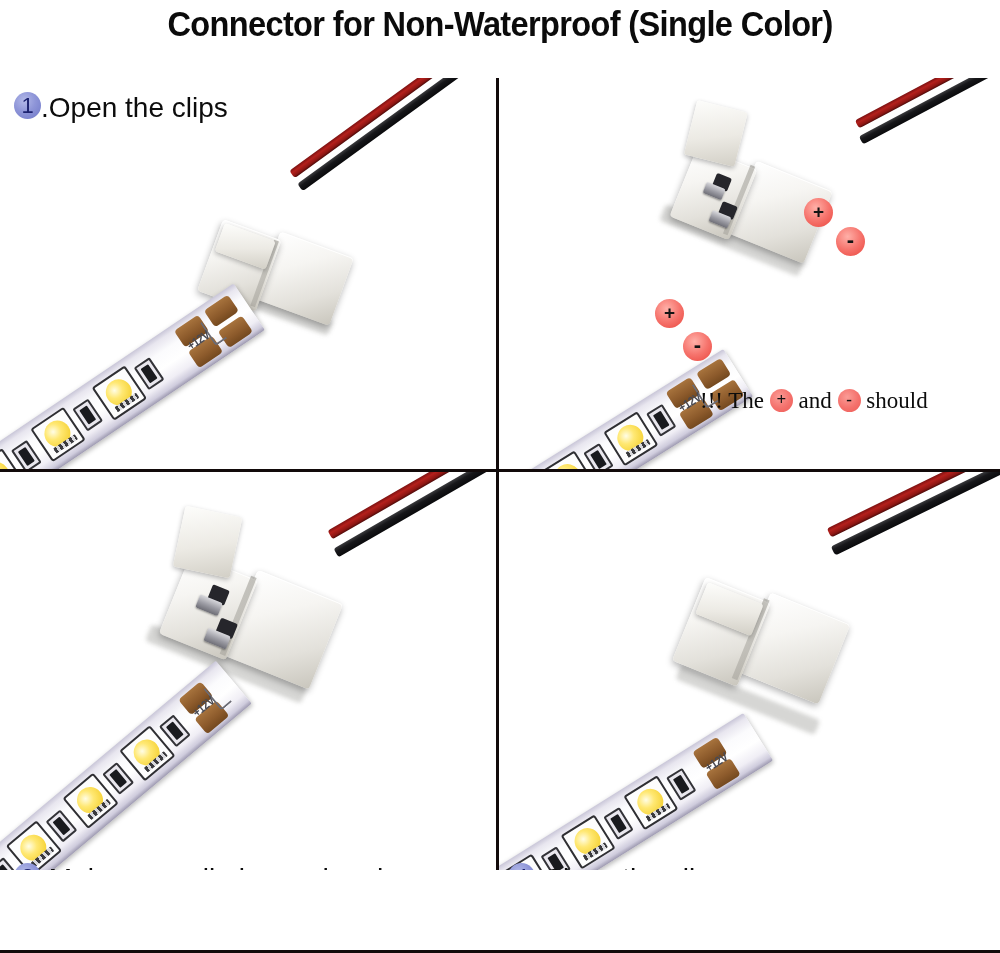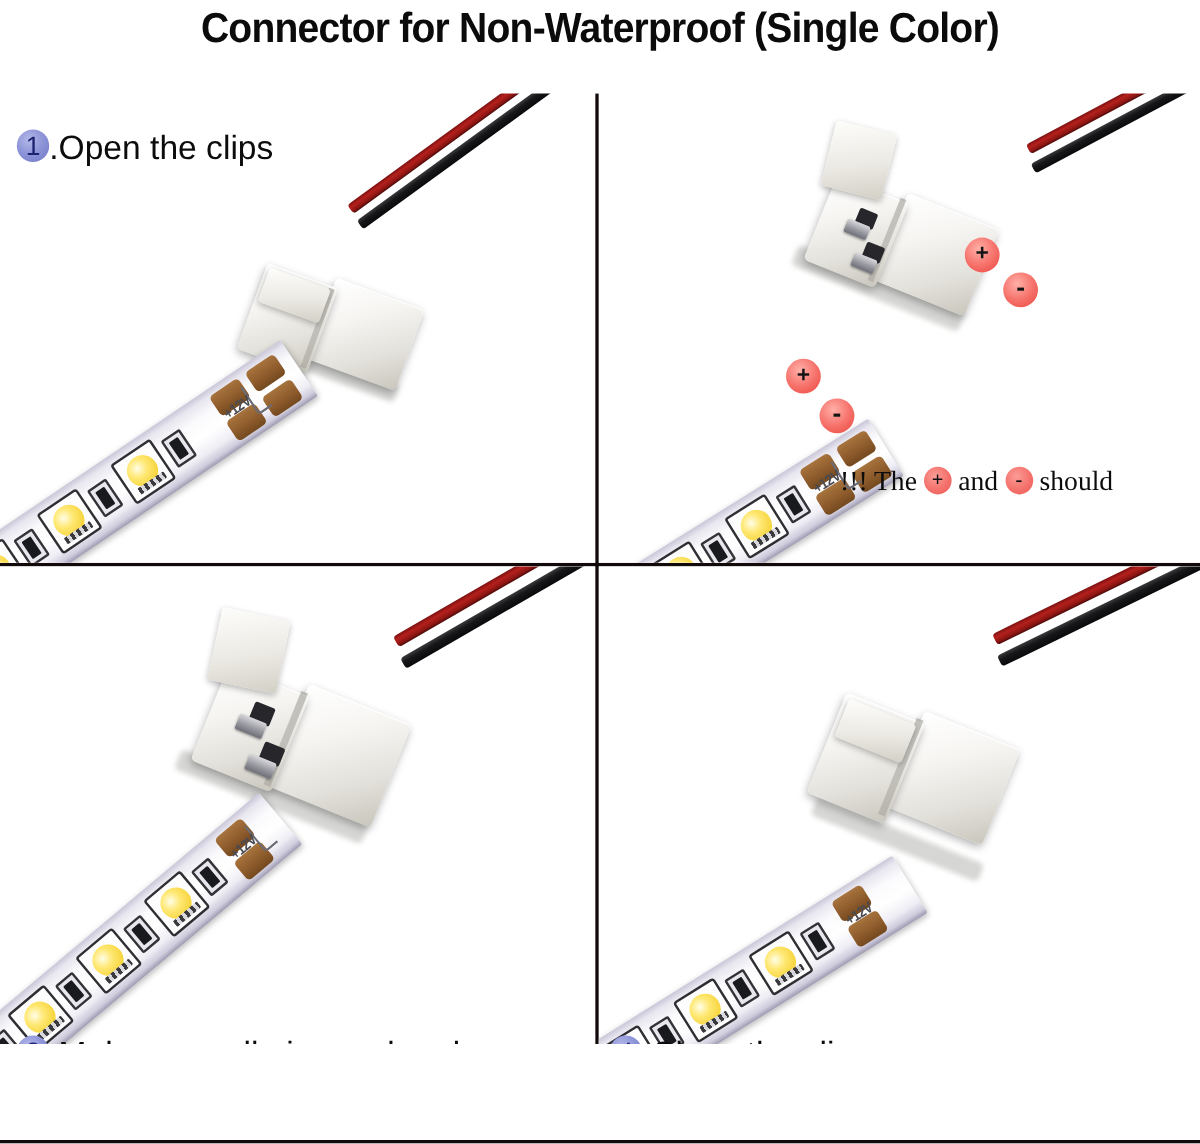--- a/index.html
+++ b/index.html
@@ -55,21 +55,21 @@
     background: radial-gradient(circle at 38% 32%, #b3b9e8 0%, #8e95d8 45%, #6f78c8 100%);
     color: #1d2370;
     font-size: 22px;
     font-weight: normal;
     line-height: 27px;
     text-align: center;
     vertical-align: middle;
     position: relative;
     top: -2px;
   }
-  #cap1 { left: 14px; top: 92px; margin-top: 16px; }
+  #cap1 { left: 14px; top: 92px; }
 
   
   .warn {
     position: absolute;
     font-size: 23px;
     color: #0c0c0c;
     white-space: nowrap;
     font-family: Liberation Serif, serif;
   }
   .pm {

